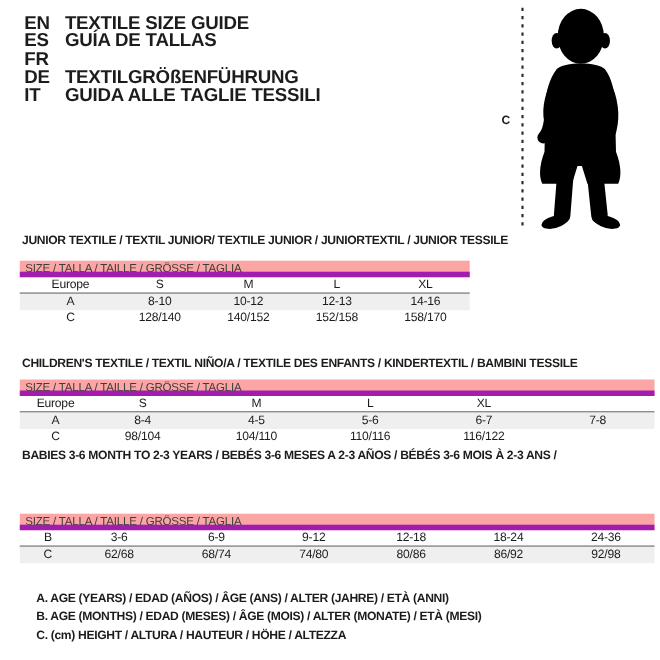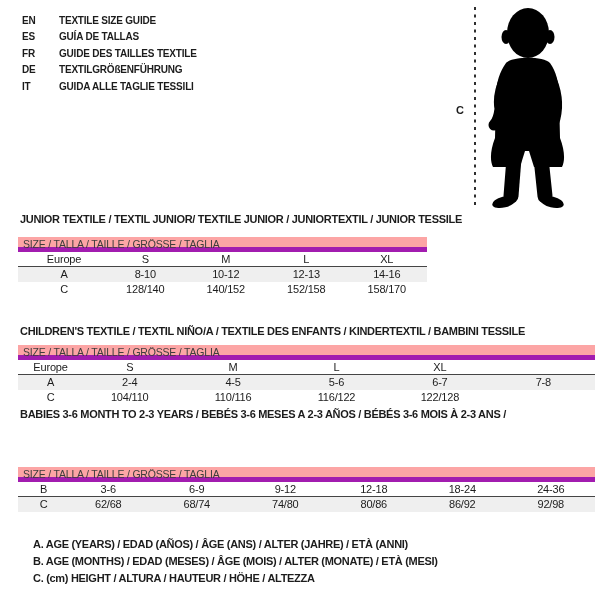--- a/index.html
+++ b/index.html
@@ -4,21 +4,21 @@
 <style>
   html,body{margin:0;padding:0;}
   body{
     width:600px;height:600px;position:relative;overflow:hidden;
     background:#ffffff;color:#1c1c1c;
     font-family:"Liberation Sans", sans-serif;
   }
   .abs{position:absolute;}
 
   
-  .langs{top:13px;left:22px;font-weight:bold;font-size:10px;line-height:16.4px;letter-spacing:-0.2px;}
+  .langs{top:13px;left:22px;font-weight:bold;font-size:17px;line-height:16.4px;letter-spacing:-0.2px;}
   .lang-row{display:flex;}
   .lang-code{width:37px;}
 
   
   .fig{left:468px;top:3px;width:130px;height:206px;}
   .fig-c{left:456px;top:104px;font-weight:bold;font-size:11px;}
 
   
   .section-title{font-weight:bold;font-size:11px;letter-spacing:-0.3px;white-space:nowrap;line-height:13px;}
 
@@ -48,21 +48,20 @@
   <div class="lang-row">
     <span class="lang-code">EN</span>
     <span>TEXTILE SIZE GUIDE</span>
   </div>
   <div class="lang-row">
     <span class="lang-code">ES</span>
     <span>GUÍA DE TALLAS</span>
   </div>
   <div class="lang-row">
     <span class="lang-code">FR</span>
-    <span>GUIDE DES TAILLES TEXTILE</span>
   </div>
   <div class="lang-row">
     <span class="lang-code">DE</span>
     <span>TEXTILGRÖßENFÜHRUNG</span>
   </div>
   <div class="lang-row">
     <span class="lang-code">IT</span>
     <span>GUIDA ALLE TAGLIE TESSILI</span>
   </div>
 </div>
@@ -124,32 +123,32 @@
   <div class="size-bar">SIZE / TALLA / TAILLE / GRÖSSE / TAGLIA</div>
   <div class="trow cols6 r-first">
     <span>Europe</span>
     <span>S</span>
     <span>M</span>
     <span>L</span>
     <span>XL</span>
   </div>
   <div class="trow cols6 r-alt">
     <span>A</span>
-    <span>2-4</span>
+    <span>8-4</span>
     <span>4-5</span>
     <span>5-6</span>
     <span>6-7</span>
     <span>7-8</span>
   </div>
   <div class="trow cols6">
     <span>C</span>
+    <span>98/104</span>
     <span>104/110</span>
     <span>110/116</span>
     <span>116/122</span>
-    <span>122/128</span>
   </div>
 </div>
 
 <div class="abs section-title" style="left:20px;top:408px;">
   <div>BABIES 3-6 MONTH TO 2-3 YEARS / BEBÉS 3-6 MESES A 2-3 AÑOS / BÉBÉS 3-6 MOIS À 2-3 ANS /</div>
 </div>
 <div class="abs sg-table" style="left:18px;top:467px;width:577px;">
   <div class="size-bar">SIZE / TALLA / TAILLE / GRÖSSE / TAGLIA</div>
   <div class="trow cols7 r-first">
     <span>B</span>

